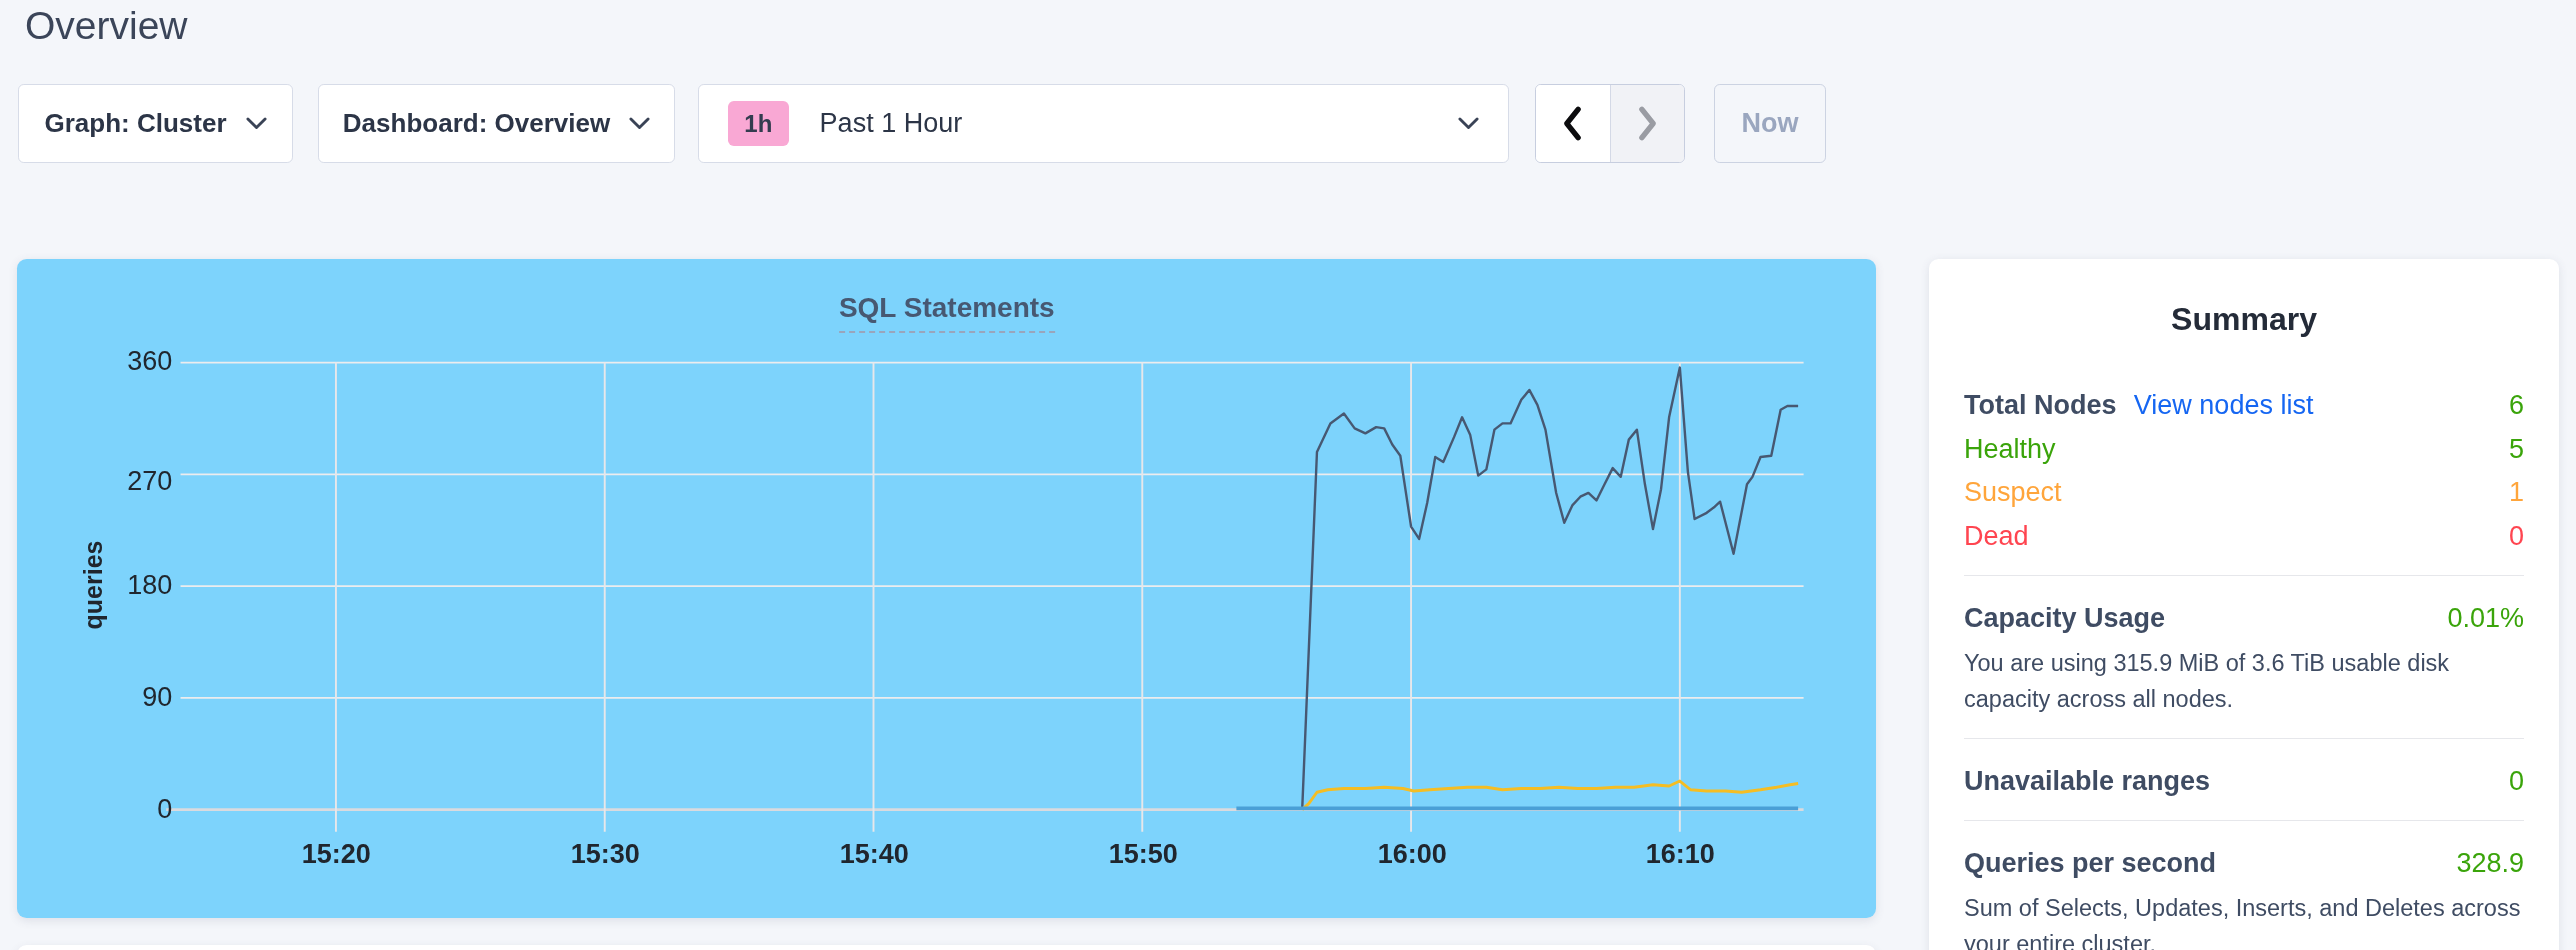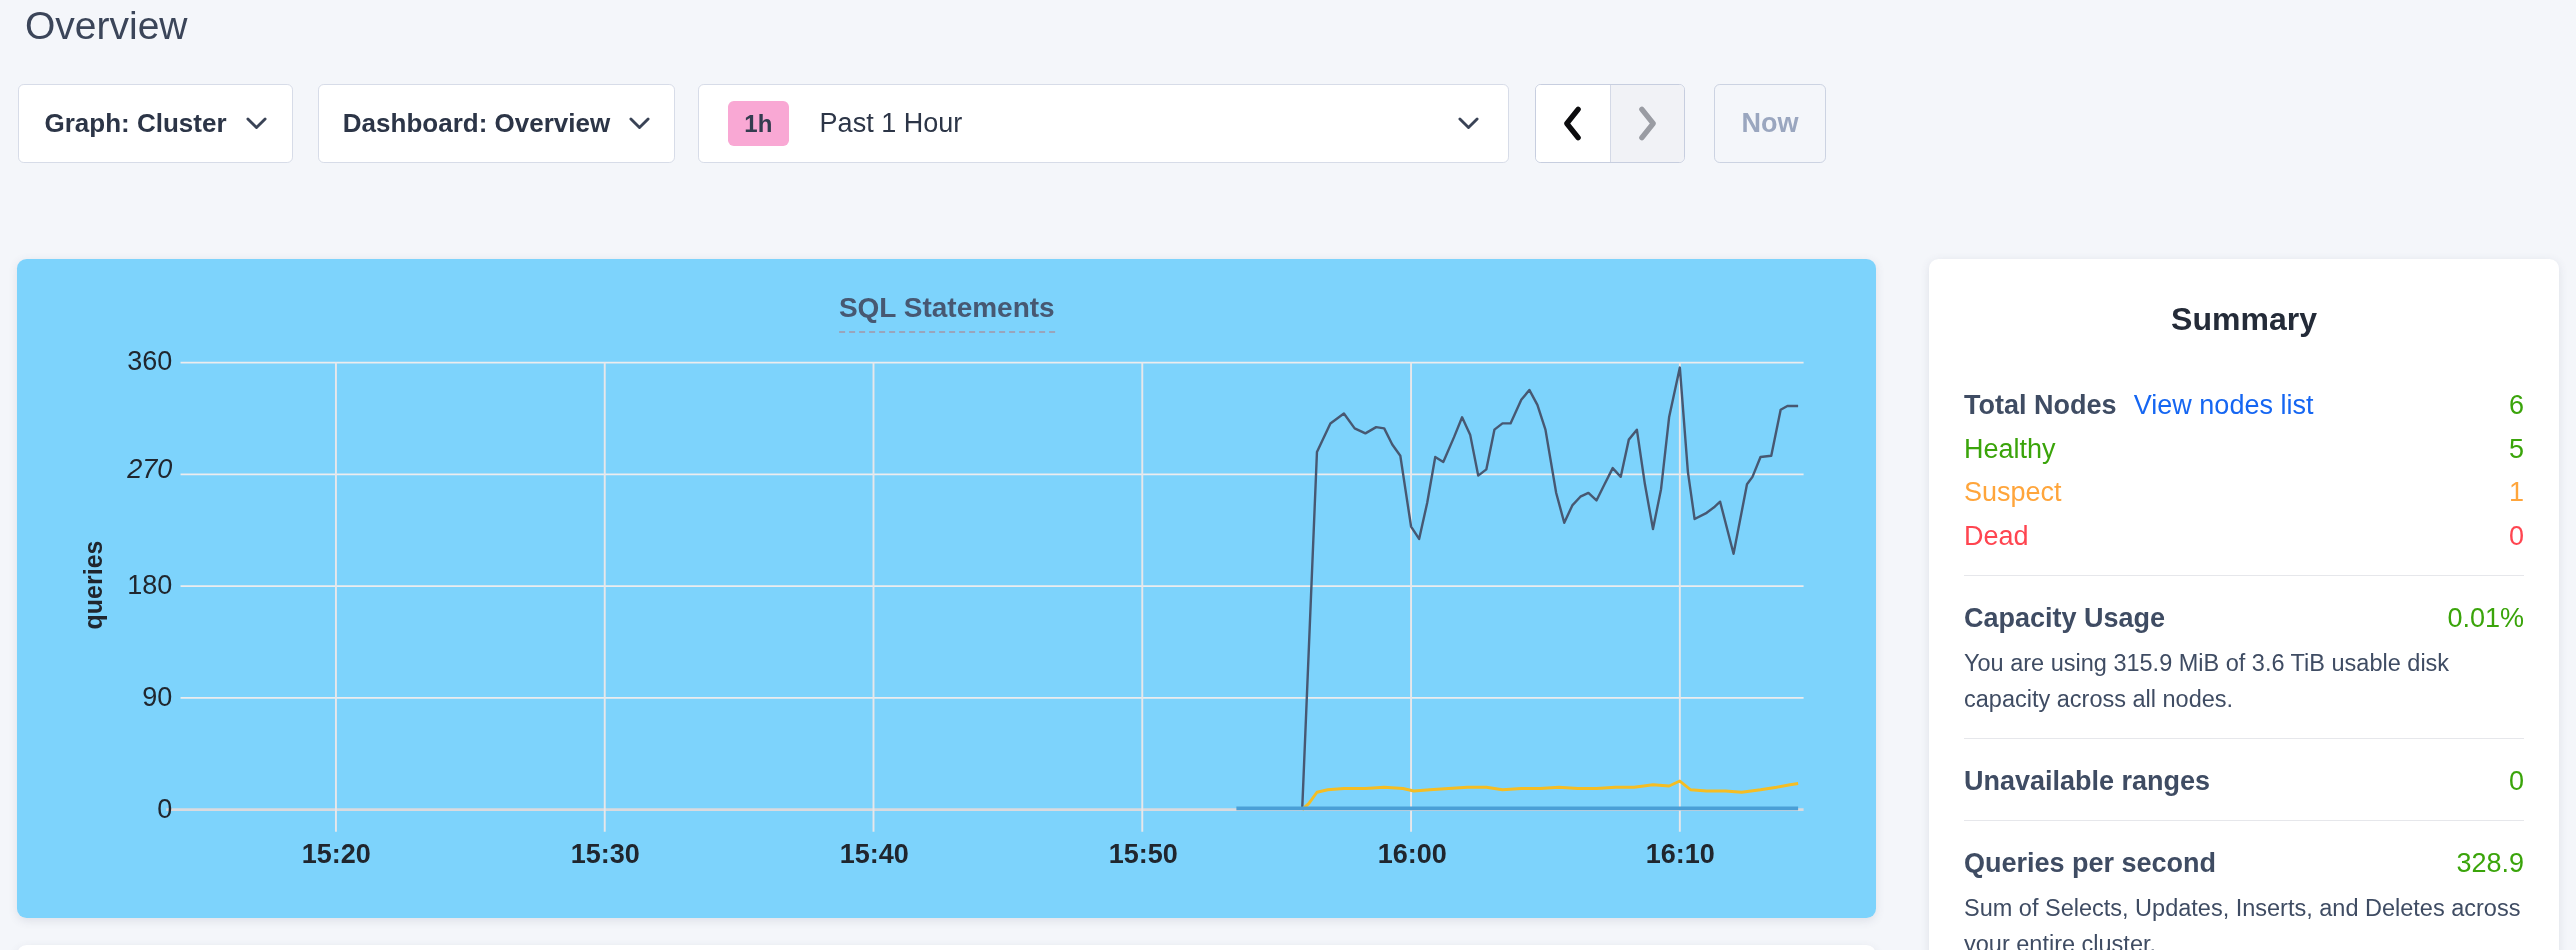--- a/index.html
+++ b/index.html
@@ -127,21 +127,21 @@
       <polyline points="1339.3,574.0 1354.7,201.2 1368.7,171.4 1382.8,161.1 1394.0,176.6 1405.2,181.8 1416.4,175.3 1424.8,176.6 1433.2,193.4 1441.6,205.1 1452.8,278.9 1461.2,291.8 1469.6,254.3 1478.0,206.4 1486.4,211.6 1497.6,185.7 1506.0,165.0 1514.4,183.1 1522.8,225.8 1531.3,219.3 1539.7,177.9 1548.1,171.4 1556.5,171.4 1567.7,146.8 1576.1,136.5 1584.5,152.0 1592.9,177.9 1604.1,243.9 1612.5,275.0 1620.9,256.9 1629.3,247.8 1637.7,243.9 1646.1,251.7 1654.5,234.9 1663.0,218.0 1671.4,227.1 1679.8,188.3 1688.2,177.9 1696.6,234.9 1705.0,281.5 1713.4,240.0 1721.8,165.0 1733.0,113.2 1741.4,221.9 1748.4,271.1 1761.0,264.6 1769.4,258.2 1775.0,253.0 1789.0,307.3 1803.0,234.9 1808.7,227.1 1817.1,206.4 1828.3,205.1 1838.1,157.2 1845.1,153.3 1856.3,153.3" fill="none" stroke="#475872" stroke-width="2.5" stroke-linejoin="round"></polyline>
       <polyline points="1339.3,574.0 1346.3,567.5 1354.7,555.9 1365.9,553.3 1382.8,552.0 1405.2,552.0 1424.8,550.7 1444.4,552.0 1455.6,554.6 1472.4,553.3 1492.0,552.0 1511.6,550.7 1531.3,550.7 1548.1,553.3 1567.7,552.0 1587.3,552.0 1606.9,550.7 1626.5,552.0 1646.1,552.0 1665.8,550.7 1685.4,550.7 1705.0,548.1 1721.8,549.4 1733.0,544.2 1744.2,553.3 1761.0,554.6 1780.6,554.6 1797.4,555.9 1817.1,553.3 1833.9,550.7 1847.9,548.1 1856.3,546.8" fill="none" stroke="#f5bd23" stroke-width="3" stroke-linejoin="round"></polyline>
       <polyline points="1270.7,572.7 1396.8,572.7 1508.8,572.7 1620.9,572.7 1733.0,572.7 1856.3,572.7" fill="none" stroke="#4a9fd6" stroke-width="4" stroke-linejoin="round"></polyline>
     </svg>
   <div class="chart-title">SQL Statements</div>
   <div class="ylabel">
       <span>queries</span>
     </div>
   <div id="tick-layer">
       <div class="ytick" style="top: 87px;">360</div>
-      <div class="ytick" style="top: 195px; font-style: italic;">270</div>
+      <div class="ytick" style="top: 207px;">270</div>
       <div class="ytick" style="top: 311px;">180</div>
       <div class="ytick" style="top: 423px;">90</div>
       <div class="ytick" style="top: 535px;">0</div>
       <div class="xtick" style="left: 242px;">15:20</div>
       <div class="xtick" style="left: 511px;">15:30</div>
       <div class="xtick" style="left: 780px;">15:40</div>
       <div class="xtick" style="left: 1049px;">15:50</div>
       <div class="xtick" style="left: 1318px;">16:00</div>
       <div class="xtick" style="left: 1586px;">16:10</div>
     </div>

